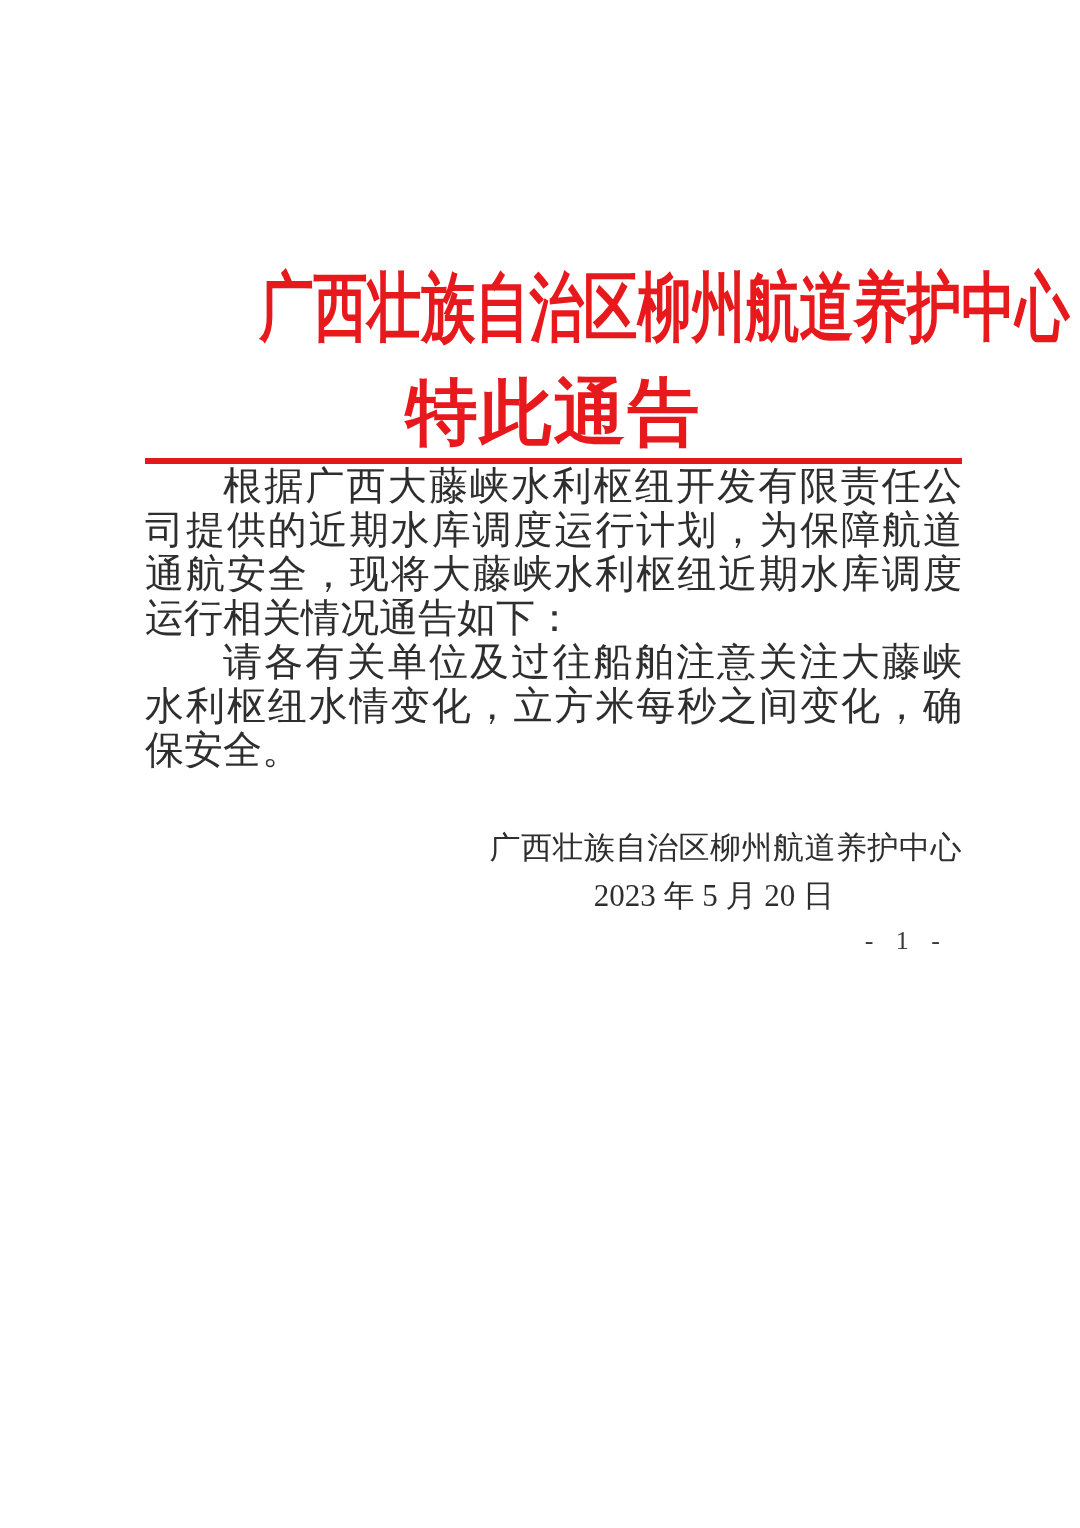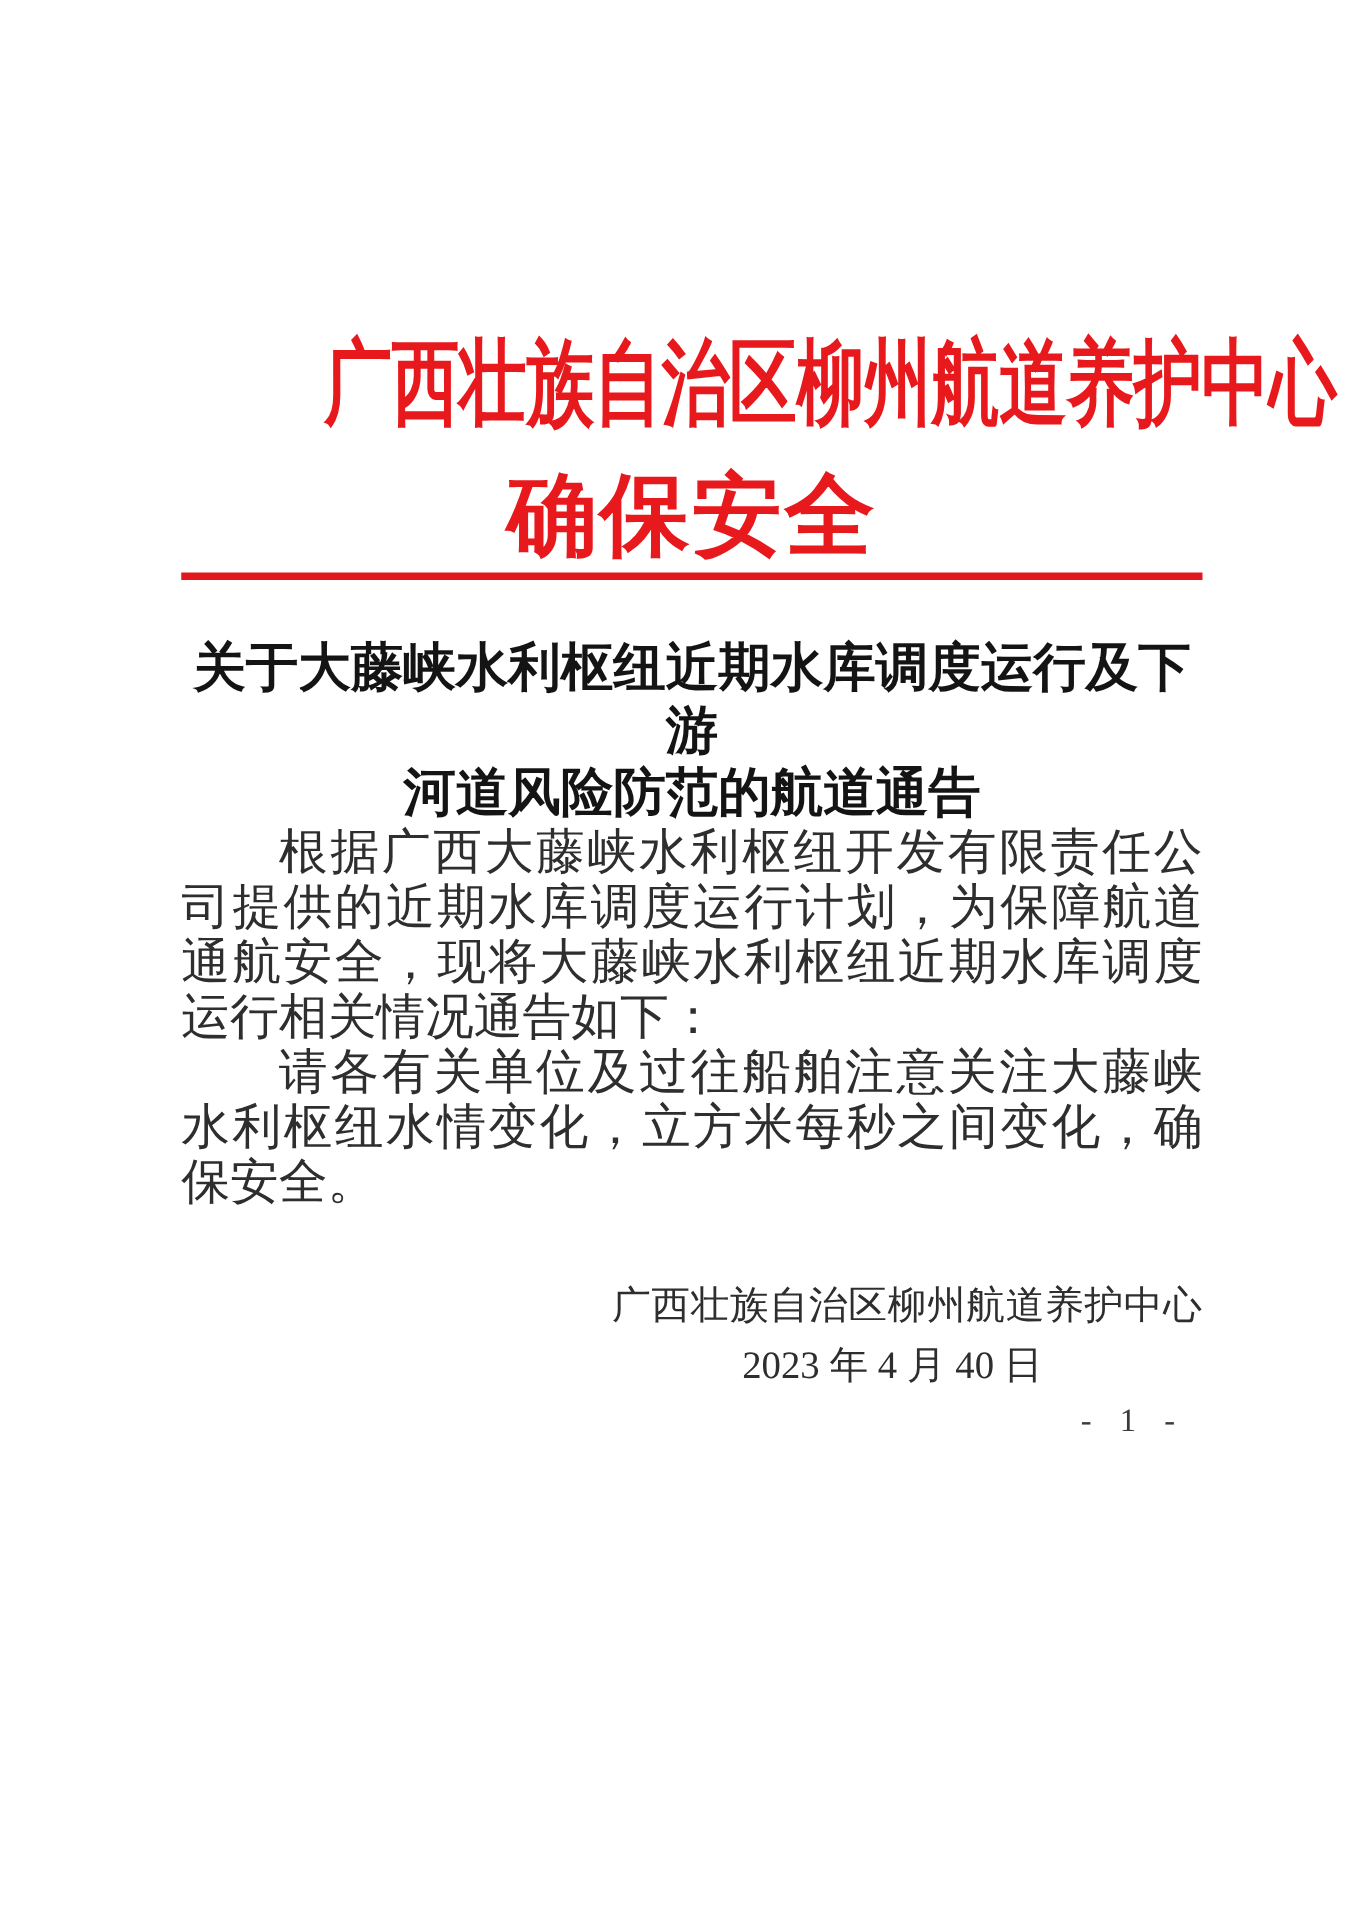--- a/index.html
+++ b/index.html
@@ -106,36 +106,30 @@
   }
 </style>
 </head>
 <body>
 
 <div class="page">
   <div class="content">
 
     <header>
       <div class="org-title-1">广西壮族自治区柳州航道养护中心</div>
-      <div class="org-title-2">确保安全</div>
+      <div class="org-title-2">特此通告</div>
       <div class="red-rule"></div>
     </header>
 
-    <section>
-      <div class="doc-title">
-        <div>关于大藤峡水利枢纽近期水库调度运行及下游</div>
-        <div>河道风险防范的航道通告</div>
-      </div>
-    </section>
 
     <section>
       <p class="body-para">根据广西大藤峡水利枢纽开发有限责任公司提供的近期水库调度运行计划，为保障航道通航安全，现将大藤峡水利枢纽近期水库调度运行相关情况通告如下：</p>
       <p class="body-para">请各有关单位及过往船舶注意关注大藤峡水利枢纽水情变化，立方米每秒之间变化，确保安全。</p>
     </section>
 
     <footer>
       <div class="signature">广西壮族自治区柳州航道养护中心</div>
-      <div class="date">2023 年 4 月 40 日</div>
+      <div class="date">2023 年 5 月 20 日</div>
       <div class="page-num">- 1 -</div>
     </footer>
 
   </div>
 </div>
 
 </body></html>

